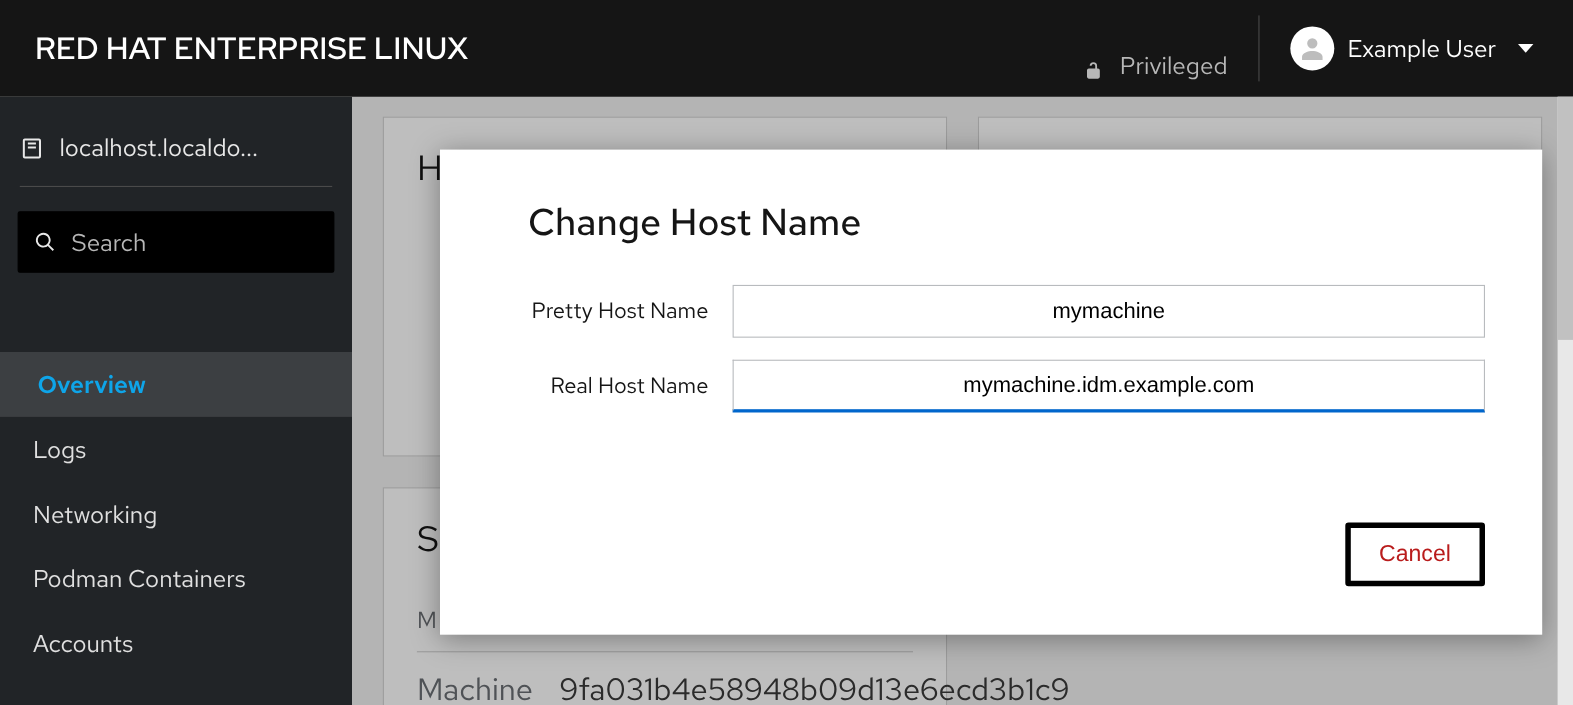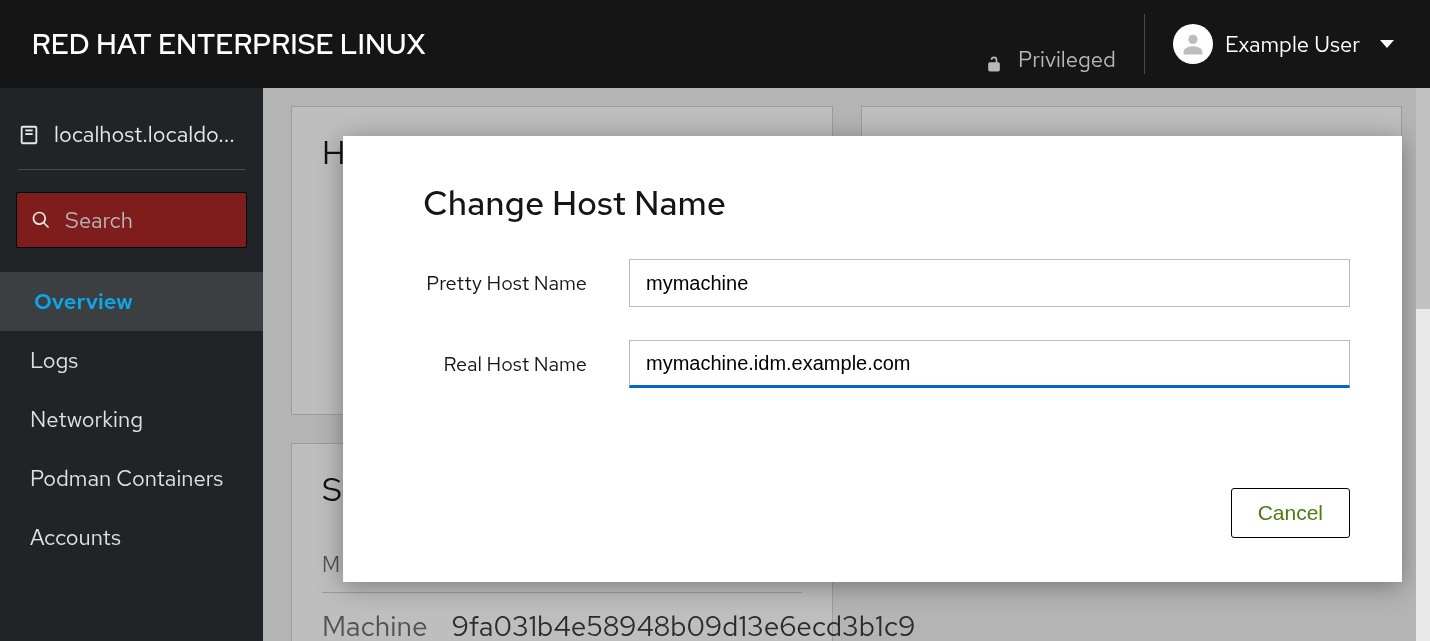--- a/index.html
+++ b/index.html
@@ -69,46 +69,47 @@
 
   
   .below {
     display: flex;
     height: calc(100% - 88px);
     position: relative;
   }
 
   
   .sidebar {
-    width: 263px;
+    width: 320px;
     background: #212427;
     color: #d2d2d2;
     display: flex;
     flex-direction: column;
     padding-top: 18px;
+    gap: 48px;
   }
   .sidebar-inner {
     padding: 0 16px;
   }
   .hostrow {
     display: flex;
     align-items: center;
     gap: 14px;
     font-size: 22px;
     padding: 14px 2px;
     color: #e8e8e8;
   }
   .hostrow svg { width: 22px; height: 22px; stroke: #e8e8e8; fill: none; }
   .hostsep {
     height: 1px;
     background: #4a4a4a;
     margin: 6px 2px 22px 2px;
   }
   .searchbox {
-    background: #7f1d1d;
+    background: #000000;
     border: 1px solid #000;
     height: 56px;
     display: flex;
     align-items: center;
     gap: 14px;
     padding: 0 14px;
     color: #b7b7b7;
     font-size: 22px;
     border-radius: 2px;
   }
@@ -179,58 +180,58 @@
   }
   .modal h1 {
     font-weight: 500;
     font-size: 34px;
     margin-bottom: 34px;
     margin-left: 28px;
   }
   .formrow {
     display: flex;
     align-items: center;
-    margin-bottom: 33px;
-    gap: 20px;
+    margin-bottom: 20px;
   }
   .formrow label {
     width: 214px;
     text-align: right;
     padding-right: 22px;
     font-size: 20px;
     color: #151515;
   }
   .formrow input {
     flex: 1;
     height: 48px;
     border: 1px solid #b8bbbe;
     padding: 0 16px;
     font-size: 20px;
     outline: none;
+    text-align: center;
   }
   .formrow input.focused {
     border: 1px solid #b8bbbe;
     border-bottom: 3px solid #0066cc;
   }
   .modal-actions {
     display: flex;
     justify-content: flex-end;
     gap: 18px;
     margin-top: 100px;
   }
   .btn {
     font-size: 21px;
     padding: 12px 26px;
     border-radius: 3px;
     cursor: pointer;
   }
   .btn.secondary {
     background: #fff;
-    border: 1px solid #000000;
-    color: #4d7c0f;
+    border: 5px solid #000000;
+    color: #b91c1c;
   }
   .btn.primary {
     background: #0066cc;
     border: 1px solid #0066cc;
     color: #fff;
   }
 
   
   .scrollbar {
     position: absolute;

